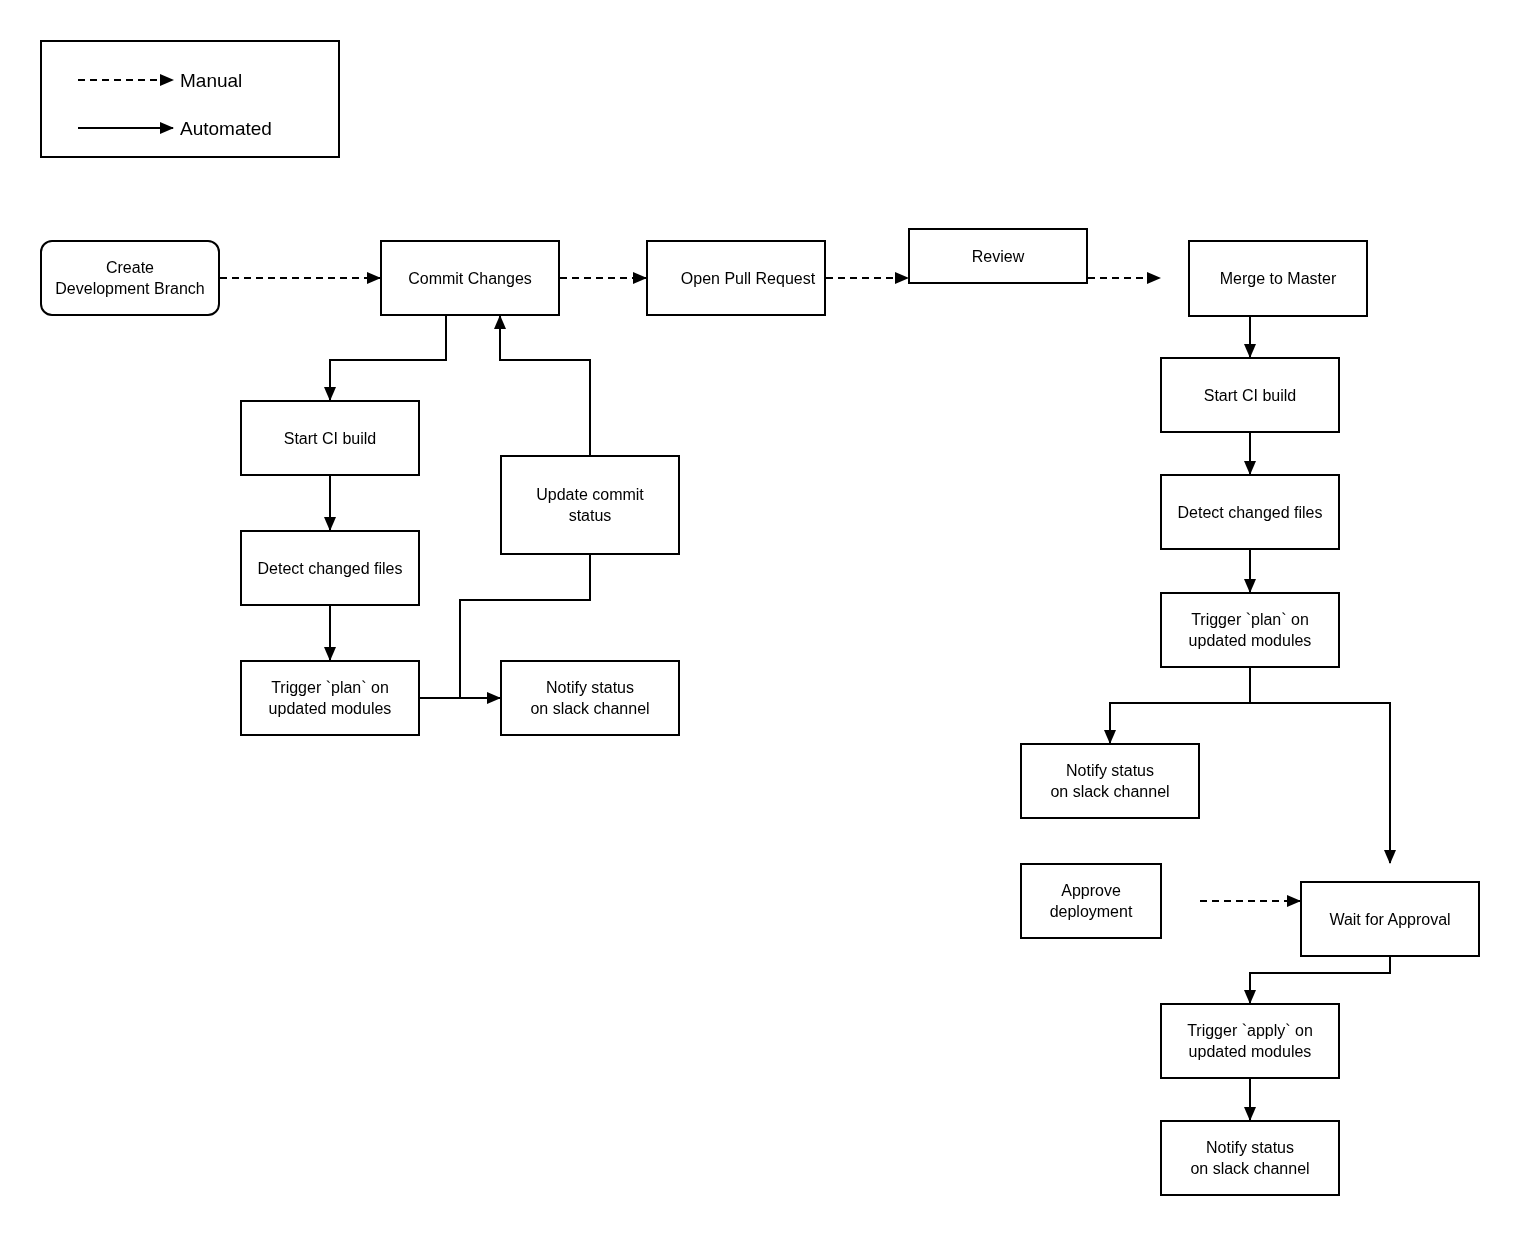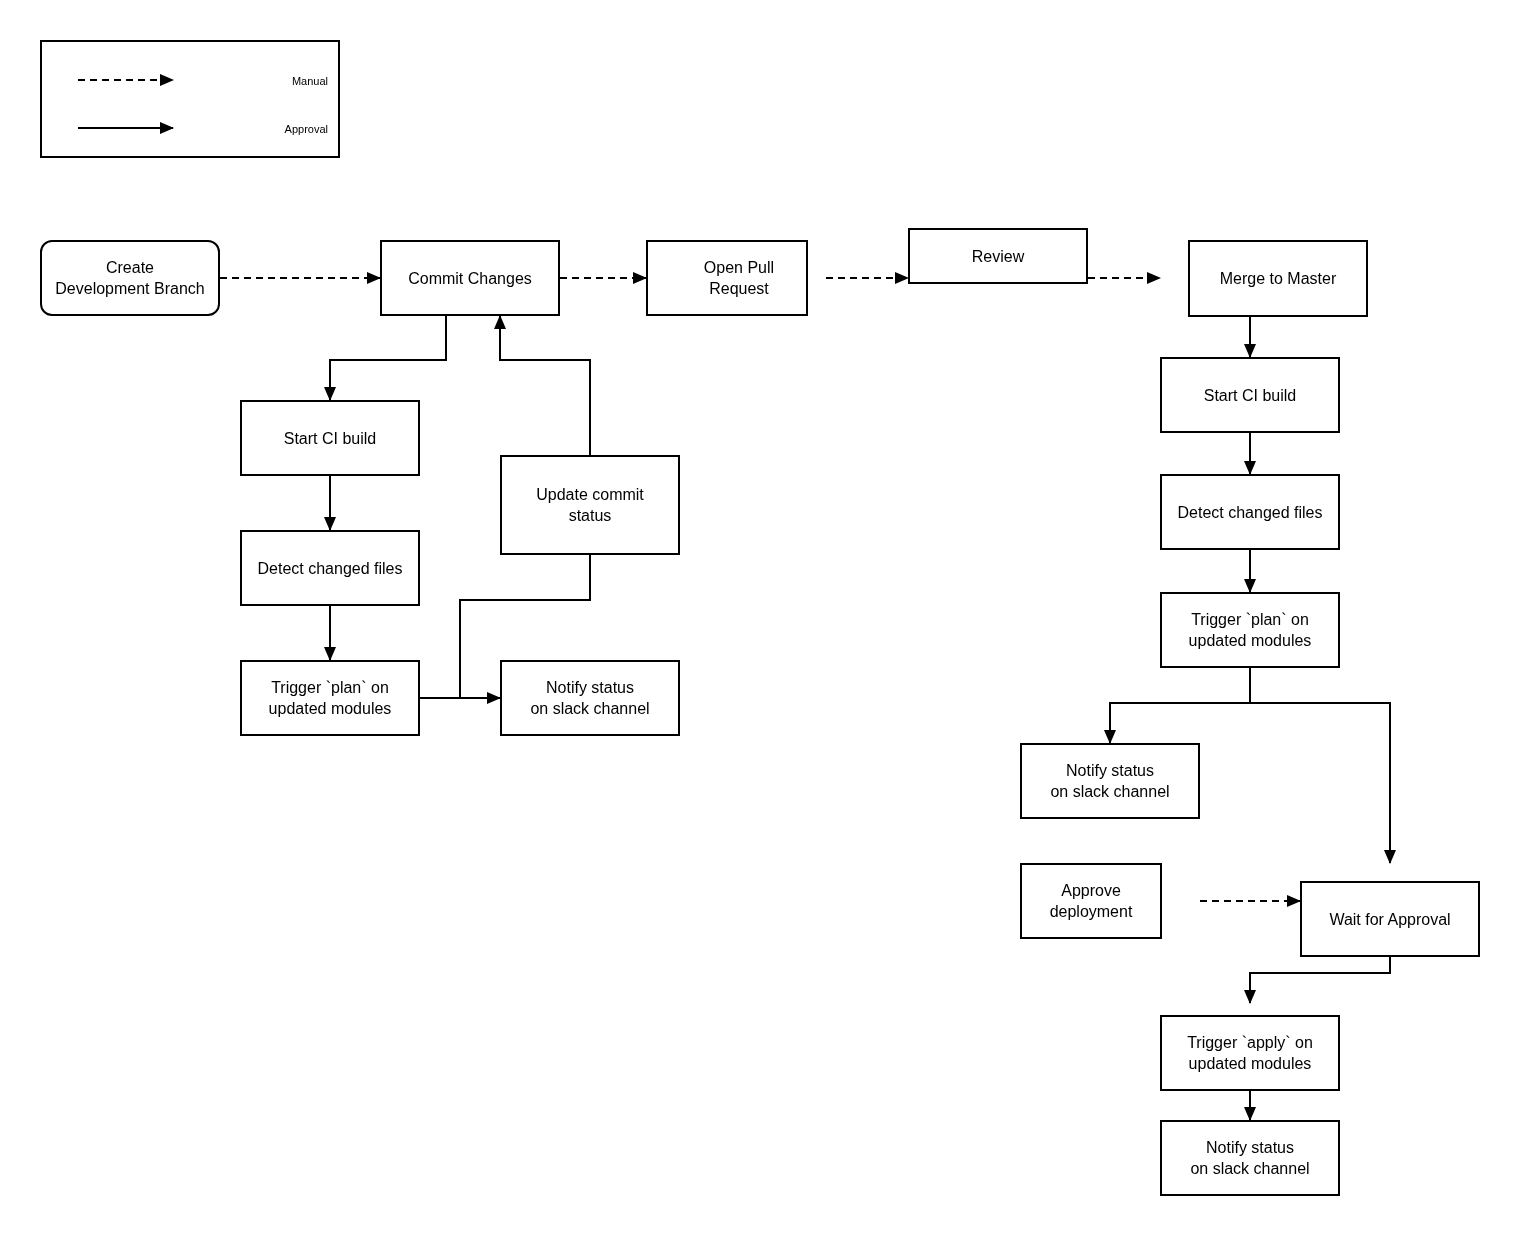--- a/index.html
+++ b/index.html
@@ -57,38 +57,38 @@
     top: 40px;
     width: 300px;
     height: 118px;
     box-sizing: border-box;
     border: 2px solid #000000;
     background: transparent;
     z-index: 0;
   }
   .legend-label {
     position: absolute;
-    left: 156px;
+    left: 138px;
     width: 130px;
-    text-align: right;
-    font-size: 11px;
+    text-align: left;
+    font-size: 19px;
     line-height: 20px;
     color: #000000;
   }
   .legend-label.manual-label    { top: 29px; }
   .legend-label.automated-label { top: 77px; }
 </style>
 </head>
 <body>
 
 <div id="canvas">
 
   <div class="legend">
     <span class="legend-label manual-label">Manual</span>
-    <span class="legend-label automated-label">Approval</span>
+    <span class="legend-label automated-label">Automated</span>
   </div>
 
   <svg id="edges" width="1520" height="1235" viewBox="0 0 1520 1235" xmlns="http://www.w3.org/2000/svg">
     <defs>
       <marker id="arrowhead" markerUnits="userSpaceOnUse" markerWidth="14" markerHeight="12" viewBox="0 0 14 12" refX="13" refY="6" orient="auto">
         <path d="M0,0 L14,6 L0,12 Z" fill="#000000"></path>
       </marker>
     </defs>
 
   <polyline points="78,80 173,80" class="edge manual" marker-end="url(#arrowhead)"></polyline>
@@ -110,38 +110,38 @@
       <polyline points="1250,668 1250,703 1390,703 1390,863" class="edge automated" marker-end="url(#arrowhead)"></polyline>
       <polyline points="1200,901 1300,901" class="edge manual" marker-end="url(#arrowhead)"></polyline>
       <polyline points="1390,939 1390,973 1250,973 1250,1003" class="edge automated" marker-end="url(#arrowhead)"></polyline>
       <polyline points="1250,1079 1250,1120" class="edge automated" marker-end="url(#arrowhead)"></polyline>
     </svg>
 
   <div id="nodes">
       <div class="node" style="left: 40px; top: 240px; width: 180px; height: 76px; border-radius: 12px;">Create
 Development Branch</div>
       <div class="node" style="left: 380px; top: 240px; width: 180px; height: 76px;">Commit Changes</div>
-      <div class="node" style="left: 646px; top: 240px; width: 162px; height: 76px; padding-left: 24px;">Open Pull Request</div>
+      <div class="node" style="left: 646px; top: 240px; width: 180px; height: 76px; padding-left: 24px;">Open Pull Request</div>
       <div class="node" style="left: 908px; top: 228px; width: 180px; height: 56px;">Review</div>
       <div class="node" style="left: 1188px; top: 240px; width: 180px; height: 77px;">Merge to Master</div>
       <div class="node" style="left: 240px; top: 400px; width: 180px; height: 76px;">Start CI build</div>
       <div class="node" style="left: 240px; top: 530px; width: 180px; height: 76px;">Detect changed files</div>
       <div class="node" style="left: 240px; top: 660px; width: 180px; height: 76px;">Trigger `plan` on
 updated modules</div>
       <div class="node" style="left: 500px; top: 455px; width: 180px; height: 100px;">Update commit
 status</div>
       <div class="node" style="left: 500px; top: 660px; width: 180px; height: 76px;">Notify status
 on slack channel</div>
       <div class="node" style="left: 1160px; top: 357px; width: 180px; height: 76px;">Start CI build</div>
       <div class="node" style="left: 1160px; top: 474px; width: 180px; height: 76px;">Detect changed files</div>
       <div class="node" style="left: 1160px; top: 592px; width: 180px; height: 76px;">Trigger `plan` on
 updated modules</div>
       <div class="node" style="left: 1020px; top: 743px; width: 180px; height: 76px;">Notify status
 on slack channel</div>
       <div class="node" style="left: 1020px; top: 863px; width: 142px; height: 76px;">Approve deployment</div>
       <div class="node" style="left: 1300px; top: 863px; width: 180px; height: 76px; margin-top: 18px;">Wait for Approval</div>
-      <div class="node" style="left: 1160px; top: 1003px; width: 180px; height: 76px; margin-top: 12px;">Trigger `apply` on
+      <div class="node" style="left: 1160px; top: 1003px; width: 180px; height: 76px;">Trigger `apply` on
 updated modules</div>
       <div class="node" style="left: 1160px; top: 1120px; width: 180px; height: 76px;">Notify status
 on slack channel</div>
     </div>
 
 </div>
 
 </body></html>

